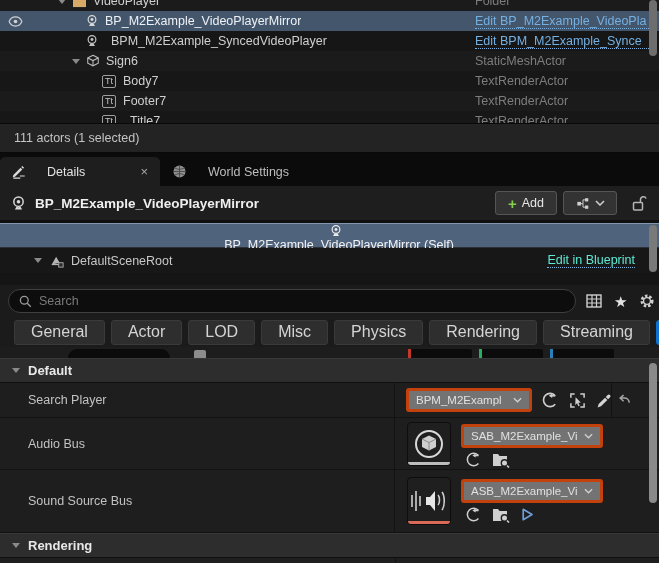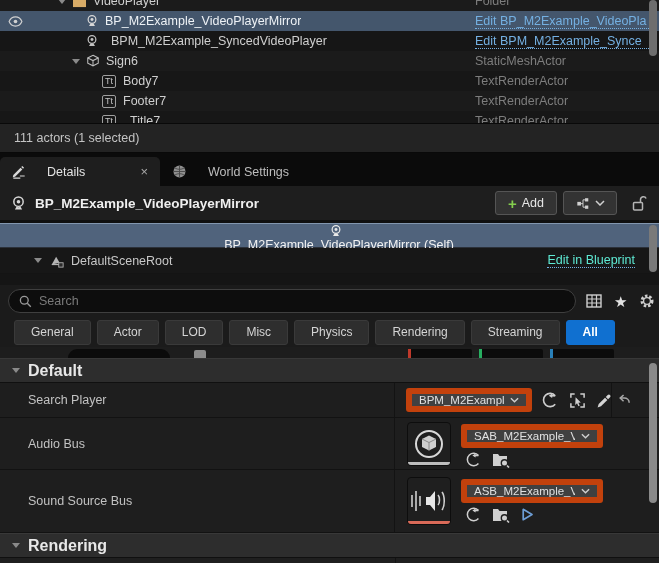--- a/index.html
+++ b/index.html
@@ -44,38 +44,38 @@
   .edit-bp { position:absolute; right:24px; color:#5eead4; border-bottom:1px dotted #74b0e2; }
   
   .searchrow { position:absolute; top:285px; left:0; right:0; height:32px; background:#1b1b1b; display:flex; align-items:center; }
   .searchbox { margin-left:8px; width:568px; height:24px; background:#0d0d0d; border:1px solid #3f3f3f; border-radius:12px; display:flex; align-items:center; padding:0 10px; gap:7px; }
   .searchbox input { flex:1; background:transparent; border:none; outline:none; color:#d4d4d4; font-family:inherit; font-size:12.5px; }
   .searchbox input::placeholder { color:#7a7a7a; }
   .search-tools { display:flex; align-items:center; gap:12px; margin-left:10px; }
   .star-glyph { color:#e2e2e2; font-size:15px; line-height:1; }
   
   .filterrow { position:absolute; top:317px; left:0; right:0; height:30px; background:#1b1b1b; display:flex; align-items:center; gap:6px; padding-left:14px; }
-  .fbtn { height:25px; padding:0 16px; background:#2e2e2e; border:1px solid #3a3a3a; border-radius:3px; color:#d4d4d4; font-size:12px; display:flex; align-items:center; }
+  .fbtn { height:25px; padding:0 16px; background:#2e2e2e; border:1px solid #3a3a3a; border-radius:3px; color:#d4d4d4; font-size:16px; display:flex; align-items:center; }
   .fbtn.active { background:#1070d0; border-color:#1070d0; color:#fff; font-weight:bold; }
   
   .proppanel { position:absolute; top:347px; left:0; right:0; bottom:0; background:#151515; }
   .scale-clip { height:11px; background:#1d1d1d; position:relative; overflow:hidden; }
   .sc-dd { position:absolute; left:68px; top:2px; width:102px; height:18px; background:#0b0b0b; border-radius:9px; }
   .sc-lock { position:absolute; left:194px; top:3px; width:12px; height:10px; background:#8c8c8c; border-radius:2px; }
   .sc-field { position:absolute; top:2px; width:64px; height:18px; background:#0b0b0b; border-radius:2px; }
   .sc-field i { position:absolute; left:0; top:0; bottom:0; width:3px; display:block; }
   .sect-head { height:25px; background:#2d2d2d; border-top:1px solid #383838; border-bottom:1px solid #101010; display:flex; align-items:center; padding-left:12px; gap:8px; }
-  .sect-head span { font-weight:bold; font-size:16px; color:#e8e8e8; }
+  .sect-head span { font-weight:bold; font-size:13px; color:#e8e8e8; }
   .prop-row { display:flex; border-bottom:1px solid #121212; background:#1e1e1e; position:relative; }
   .prop-label { width:395px; flex:none; display:flex; align-items:center; padding-left:28px; color:#c2c2c2; border-right:1px solid #131313; }
   .prop-value { flex:1; position:relative; }
   .vp-row { height:35px; }
   .ab-row { height:52px; }
   .sb-row { height:63px; }
-  .dropdown { background:#404040; border:6px solid #c2410c; border-radius:3px; height:24px; display:flex; align-items:center; padding:0 7px; gap:6px; color:#e0e0e0; font-size:11.5px; white-space:nowrap; overflow:hidden; }
+  .dropdown { background:#737373; border:3px solid #c2410c; border-radius:3px; height:24px; display:flex; align-items:center; padding:0 7px; gap:6px; color:#e0e0e0; font-size:11.5px; white-space:nowrap; overflow:hidden; }
   .dropdown .ddtext { overflow:hidden; text-overflow:clip; flex:1; }
   .vp-dd { position:absolute; left:11px; top:5px; width:126px; }
   .icon-row { display:flex; align-items:center; gap:10px; }
   .vp-icons { position:absolute; left:146px; top:8px; }
   .vdiv { position:absolute; top:0; bottom:0; width:1px; background:#131313; }
   .reset-slot { position:absolute; left:222px; top:9px; }
   .thumb { position:absolute; left:12px; width:44px; background:#1f1f1f; border:1px solid #0d0d0d; border-radius:4px; overflow:hidden; display:flex; align-items:center; justify-content:center; }
   .thumb .underbar { position:absolute; left:0; right:0; bottom:0; height:3px; }
   .stack { position:absolute; left:66px; top:0; bottom:0; }
   .stack .dropdown { width:142px; }

